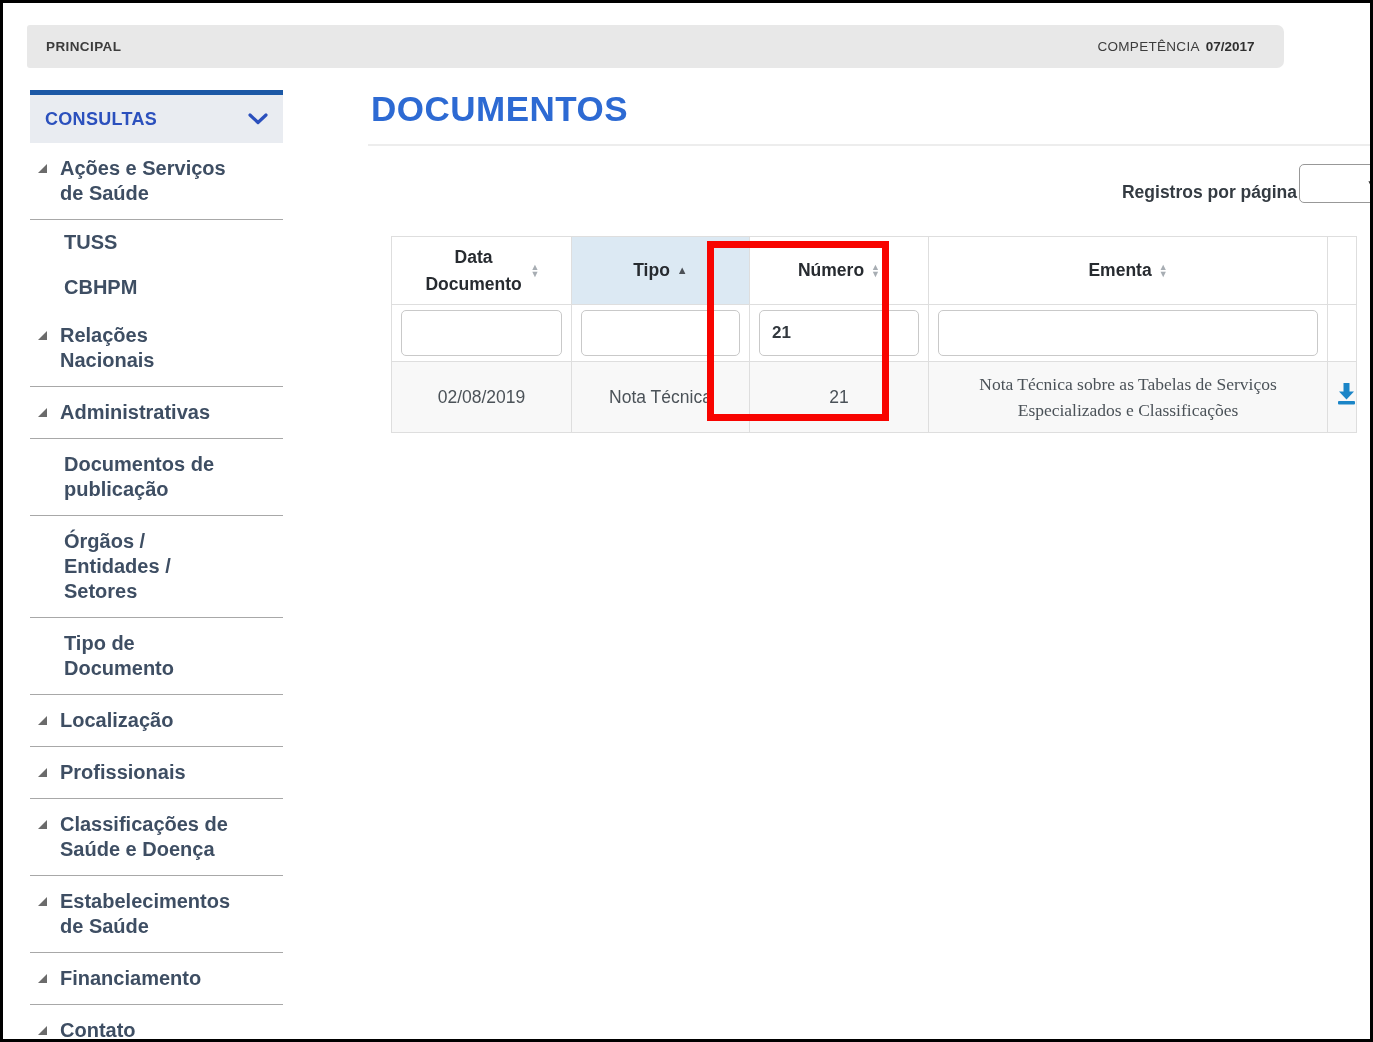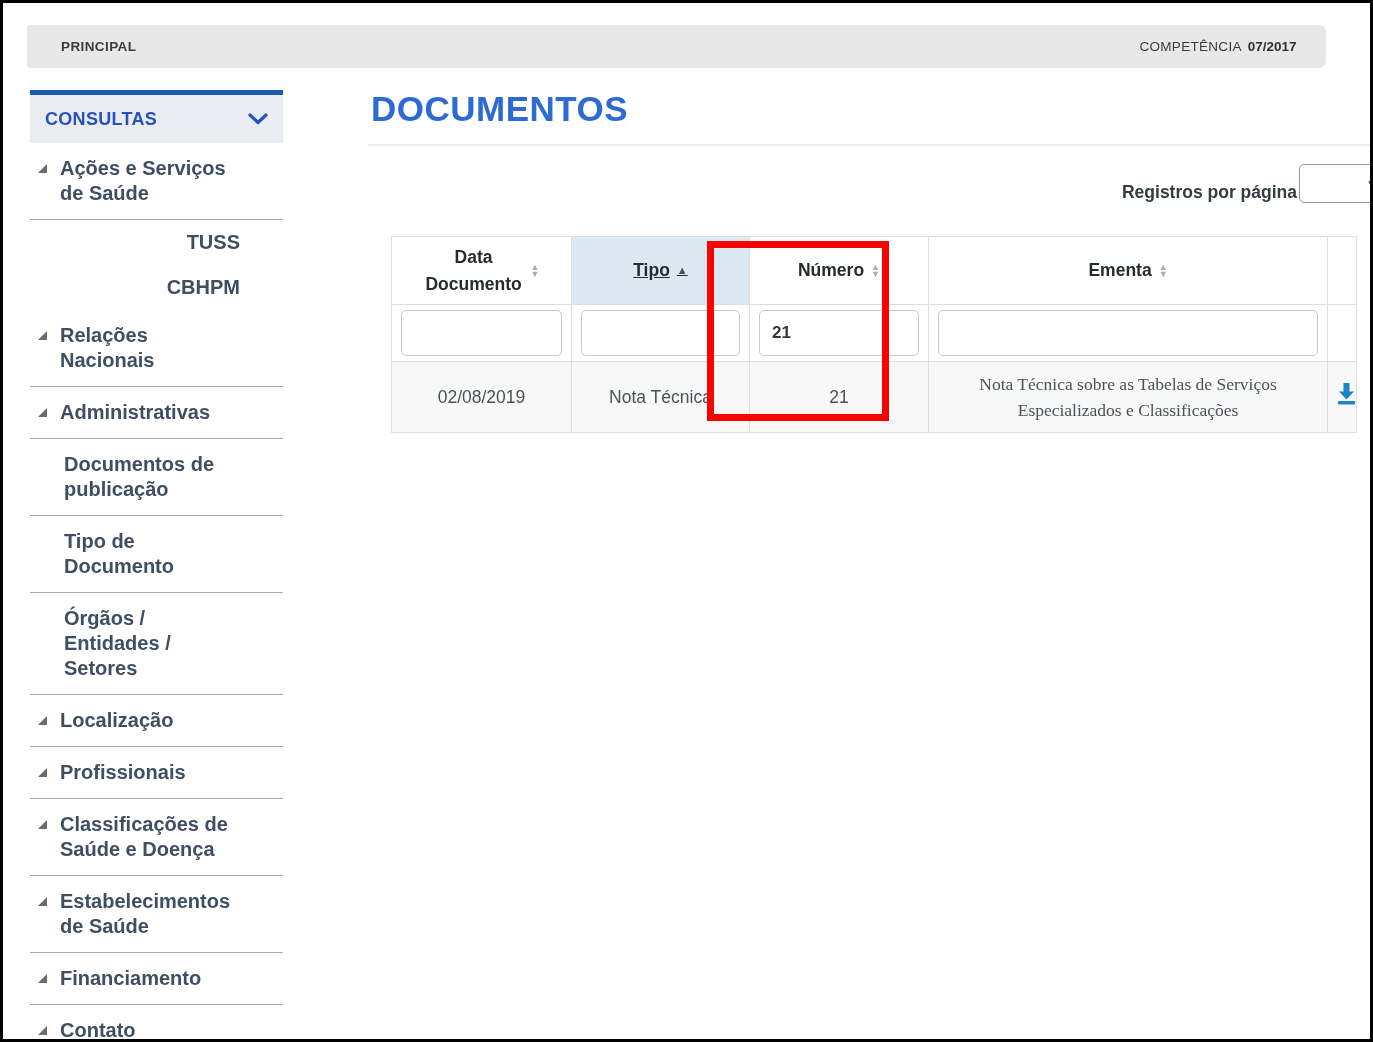--- a/index.html
+++ b/index.html
@@ -9,48 +9,48 @@
     box-sizing:border-box;
     border:3px solid #000;
     background:#fff;
     font-family:"Liberation Sans",sans-serif;
     overflow:hidden;
   }
   
   .topbar-main{
     position:absolute;left:24px;top:22px;width:1093px;height:43px;
     background:#e8e8e8;border-radius:3px;
-    display:flex;align-items:center;padding-left:34px;box-sizing:border-box;
+    display:flex;align-items:center;padding-left:19px;box-sizing:border-box;
   }
   .topbar-main .lbl{
     font-size:13.5px;font-weight:bold;color:#3c3c3c;letter-spacing:.4px;cursor:pointer;
   }
   .topbar-comp{
-    position:absolute;left:1107px;top:22px;width:216px;height:43px;
+    position:absolute;left:1065px;top:22px;width:216px;height:43px;
     background:#e8e8e8;border-radius:7px;
     display:flex;align-items:center;justify-content:center;gap:6px;box-sizing:border-box;
   }
   .topbar-comp .clbl{font-size:13.5px;color:#3c3c3c;letter-spacing:.3px;}
   .topbar-comp .cval{font-size:13.5px;color:#2f2f2f;font-weight:bold;}
   
   .sidebar{position:absolute;left:27px;top:87px;width:253px;}
   .consultas{
     border-top:5px solid #1c59a6;background:#e9ecf1;height:53px;
     display:flex;align-items:center;justify-content:space-between;
     padding:0 15px 0 15px;box-sizing:border-box;cursor:pointer;
   }
   .consultas .hdr{font-size:18px;font-weight:bold;color:#2b50bd;letter-spacing:.3px;}
   .consultas svg{display:block;}
   .nav-item{
     position:relative;
     font-size:20px;font-weight:bold;color:#3e4e63;line-height:25px;
     padding:13px 43px 13px 30px;
     cursor:pointer;
   }
-  .nav-item.tight{padding-top:10px;padding-bottom:10px;text-align:right;}
+  .nav-item.tight{padding-top:10px;padding-bottom:10px;}
   .nav-item.sub2{padding-left:34px;}
   .nav-item.divider{border-bottom:1px solid #a8a8a8;}
   .tri{
     position:absolute;left:8px;top:21px;width:9px;height:9px;background:#6b6b6b;
     clip-path:polygon(100% 0,100% 100%,0 100%);
   }
   
   .main{position:absolute;left:322px;top:85px;width:1021px;margin-left:43px;}
   .page-title{
     margin:0;font-size:35px;line-height:42px;font-weight:bold;color:#2d6ad3;letter-spacing:.5px;
@@ -73,21 +73,21 @@
   
   table.docs{
     margin:33px 0 0 23px;border-collapse:collapse;table-layout:fixed;width:965px;
     background:#7dd3fc;
   }
   table.docs th,table.docs td{border:1px solid #dedede;box-sizing:border-box;}
   th.hcell{
     height:68px;text-align:center;vertical-align:middle;
     font-size:17.5px;font-weight:bold;color:#272b30;line-height:1.5;background:#fff;cursor:pointer;
   }
-  th.hcell.sorted{background:#dce9f3;text-decoration:underline;}
+  th.hcell.sorted{background:#dce9f3;}
   .th-inner{display:flex;align-items:center;justify-content:center;gap:7px;}
   .th-label-narrow{display:inline-block;width:100px;}
   .sort-both{display:inline-flex;flex-direction:column;font-size:9px;line-height:7px;color:#a7adb3;}
   .sort-asc{font-size:11px;color:#4c5157;}
   tr.filters td{height:57px;background:#fff;text-align:center;vertical-align:middle;padding:0 9px;}
   input.filter{
     width:100%;height:46px;border:1.5px solid #c9c9c9;border-radius:5px;
     box-sizing:border-box;font-family:"Liberation Sans",sans-serif;font-size:17px;
     padding:0 12px;color:#32383e;outline:none;background:#fff;
   }
@@ -143,24 +143,24 @@
       <span>Relações Nacionais</span>
     </div>
     <div class="nav-item divider">
       <span class="tri"></span>
       <span>Administrativas</span>
     </div>
     <div class="nav-item divider sub2">
       <span>Documentos de publicação</span>
     </div>
     <div class="nav-item divider sub2">
+      <span>Órgãos / Entidades / Setores</span>
+    </div>
+    <div class="nav-item divider sub2">
       <span>Tipo de Documento</span>
-    </div>
-    <div class="nav-item divider sub2">
-      <span>Órgãos / Entidades / Setores</span>
     </div>
     <div class="nav-item divider">
       <span class="tri"></span>
       <span>Localização</span>
     </div>
     <div class="nav-item divider">
       <span class="tri"></span>
       <span>Profissionais</span>
     </div>
     <div class="nav-item divider">

